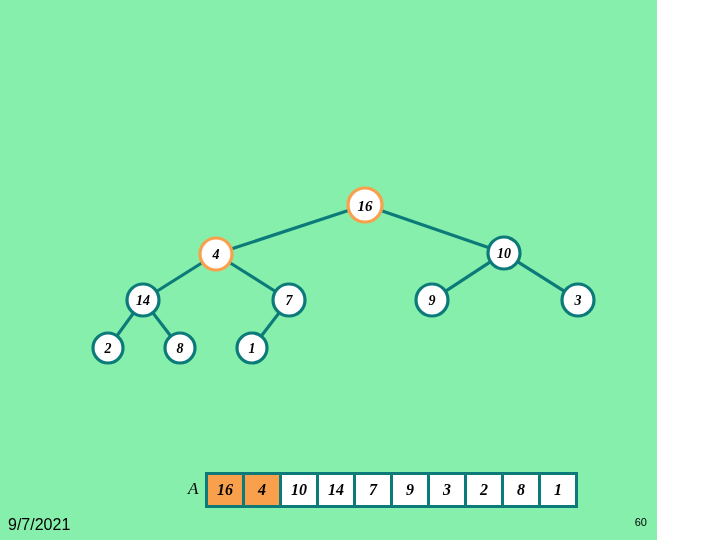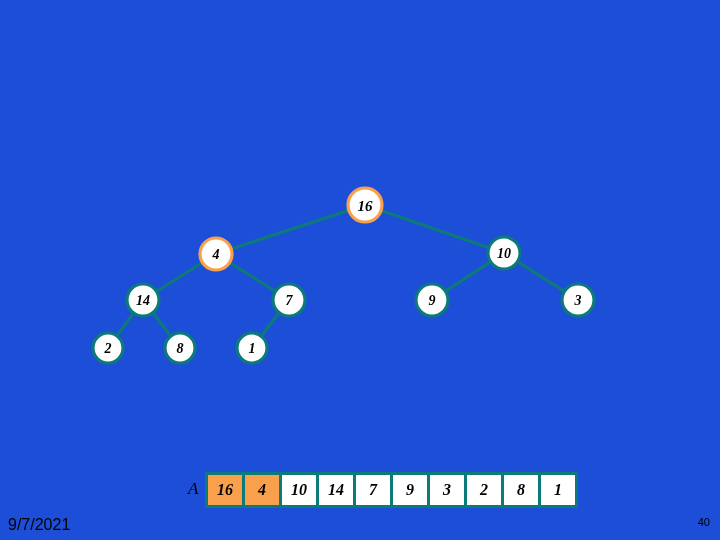--- a/index.html
+++ b/index.html
@@ -11,23 +11,23 @@
     height: 540px;
     background: #ffffff;
     font-family: "Liberation Sans", sans-serif;
     overflow: hidden;
     position: relative;
   }
   #slide {
     position: absolute;
     left: 0;
     top: 0;
-    width: 720px;
+    width: 657px;
     height: 540px;
-    background: #1d4ed8;
+    background: #86efac;
     text-align: right;
   }
   #tree-svg {
     position: absolute;
     left: 0;
     top: 0;
     width: 720px;
     height: 440px;
   }
   .node-label {
@@ -166,15 +166,15 @@
       <div class="array-cell">14</div>
       <div class="array-cell">7</div>
       <div class="array-cell">9</div>
       <div class="array-cell">3</div>
       <div class="array-cell">2</div>
       <div class="array-cell">8</div>
       <div class="array-cell">1</div>
     </div>
 
   <div class="footer-date">9/7/2021</div>
-  <div class="footer-page">40</div>
+  <div class="footer-page">60</div>
 
 </div>
 
 </body></html>

